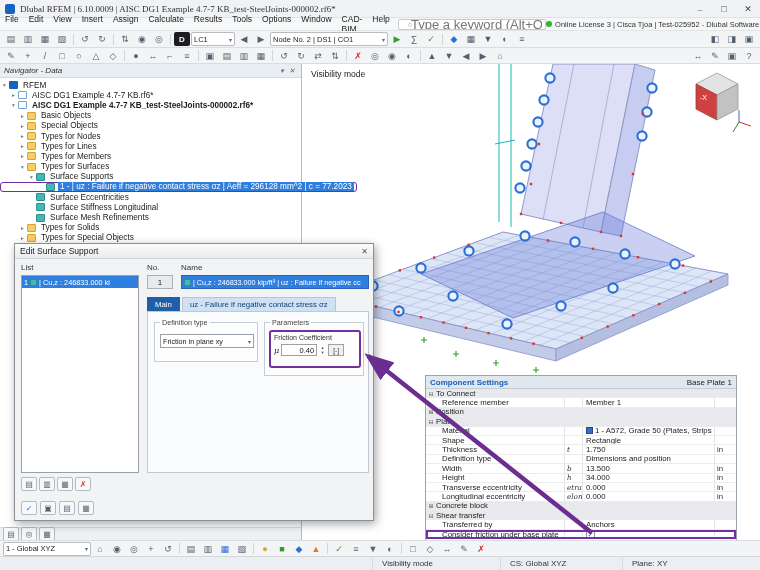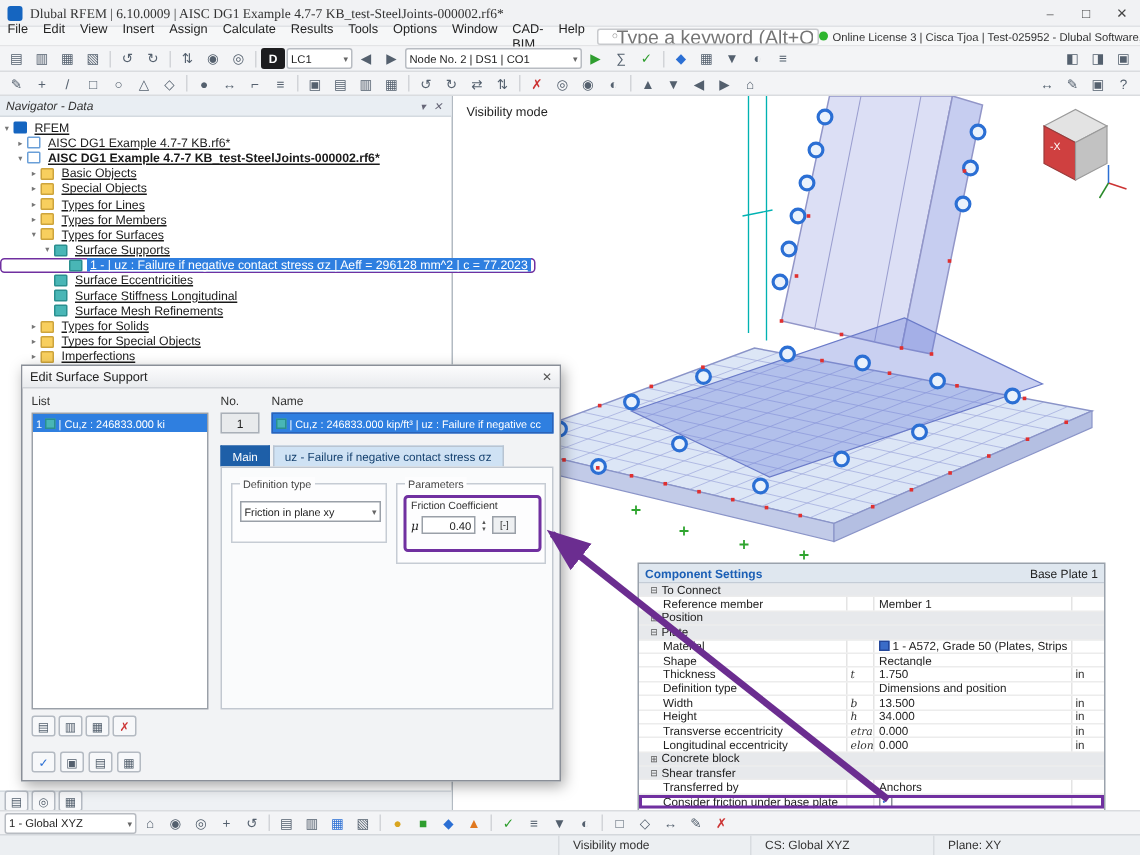--- a/index.html
+++ b/index.html
@@ -41,21 +41,21 @@
 .nav-header .sp{flex:1;}
 .nav-hbtn{font-size:7px;color:#667;width:10px;text-align:center;}
 .nav-tree{flex:1;overflow:visible;padding-top:2px;white-space:nowrap;}
 .tree-row{height:10.2px;display:flex;align-items:center;font-size:8.2px;color:#1a1a1a;position:relative;}
 .tw{width:9px;font-size:5.5px;color:#777;text-align:center;flex:0 0 auto;}
 .ti{width:9px;height:8px;flex:0 0 auto;margin-right:3px;border-radius:1px;}
 .ti.app{background:#1565c0;}
 .ti.file{background:#fff;border:1px solid #6a9fd8;}
 .ti.folder{background:#f8cf5e;border:1px solid #cda43c;}
 .ti.support,.ti.support-item{background:#49b6b6;border:1px solid #2a8f8f;}
-.tl{padding:0 2px;text-decoration:underline;}
+.tl{padding:0 2px;}
 .tl.bold{font-weight:bold;}
 .tree-row.sel{z-index:6;}
 .tree-row.sel .tl{background:#2f7fe0;color:#fff;}
 .tree-row.outlined{border:1.5px solid #7030a0;border-radius:3px;width:fit-content;padding-right:2px;background:#fff;}
 .nav-tabs{height:13px;border-top:1px solid #d4dae0;display:flex;align-items:center;gap:2px;padding:0 3px;background:#eef1f4;flex:0 0 auto;}
 
 
 .viewport{position:absolute;left:303px;top:64px;width:457px;height:476px;background:#fff;overflow:hidden;}
 .vp-label{position:absolute;left:8px;top:5px;font-size:8.5px;color:#222;z-index:3;}
 
@@ -92,21 +92,21 @@
 .dlg-bottom{position:absolute;left:6px;top:257px;display:flex;gap:3px;}
 .sm-btn{width:16px;height:14px;border:1px solid #b4bac2;background:#f7f8fa;display:flex;align-items:center;justify-content:center;font-size:8px;color:#54606e;border-radius:2px;}
 .sm-btn.red{color:#cc3333;}
 .sm-btn.blue{color:#2b6fd4;}
 
 
 .cs-panel{position:absolute;left:425px;top:375px;width:312px;height:194px;background:#fff;border:1px solid #9aa2ac;z-index:20;font-size:7.8px;display:flex;flex-direction:column;overflow:hidden;}
 .cs-header{height:13px;background:#dfe7ef;border-bottom:1px solid #c4ccd6;display:flex;align-items:center;padding:0 4px;flex:0 0 auto;}
 .cs-title{color:#1b5fb5;font-weight:bold;font-size:8px;}
 .cs-sub{margin-left:auto;color:#222;font-size:8px;padding-left:30px;}
-.cs-row{height:9.4px;display:flex;align-items:center;border-bottom:1px solid #ececec;position:relative;justify-content:center;}
+.cs-row{height:9.4px;display:flex;align-items:center;border-bottom:1px solid #ececec;position:relative;}
 .cs-section{background:#e7e9ec;}
 .cs-gutter{width:10px;text-align:center;font-size:6px;color:#555;flex:0 0 auto;}
 .cs-label{width:128px;flex:0 0 auto;overflow:hidden;white-space:nowrap;color:#222;}
 .cs-section .cs-label{width:290px;}
 .cs-label.ind{padding-left:6px;}
 .cs-sym{width:18px;flex:0 0 auto;font-style:italic;font-family:"DejaVu Serif",serif;font-size:7.2px;color:#333;border-left:1px solid #e4e4e4;padding-left:2px;height:100%;display:flex;align-items:center;}
 .cs-value{flex:1;display:flex;align-items:center;gap:2px;border-left:1px solid #e4e4e4;padding-left:3px;overflow:hidden;white-space:nowrap;height:100%;}
 .cs-unit{width:22px;flex:0 0 auto;border-left:1px solid #e4e4e4;padding-left:2px;color:#333;height:100%;display:flex;align-items:center;}
 .cs-swatch{width:7px;height:7px;background:#3a6cc8;border:1px solid #24479a;flex:0 0 auto;}
 .cs-check{width:9px;height:9px;border:1px solid #8a9098;background:#fff;color:#2b6fd4;font-size:7px;line-height:7px;text-align:center;}
@@ -266,20 +266,25 @@
       </div>
       <div class="tree-row" style="padding-left: 18px;">
         <span class="tw">▸</span>
         <span class="ti folder"></span>
         <span class="tl">Basic Objects</span>
       </div>
       <div class="tree-row" style="padding-left: 18px;">
         <span class="tw">▸</span>
         <span class="ti folder"></span>
         <span class="tl">Special Objects</span>
+      </div>
+      <div class="tree-row" style="padding-left: 18px;">
+        <span class="tw">▸</span>
+        <span class="ti folder"></span>
+        <span class="tl">Types for Nodes</span>
       </div>
       <div class="tree-row" style="padding-left: 18px;">
         <span class="tw">▸</span>
         <span class="ti folder"></span>
         <span class="tl">Types for Lines</span>
       </div>
       <div class="tree-row" style="padding-left: 18px;">
         <span class="tw">▸</span>
         <span class="ti folder"></span>
         <span class="tl">Types for Members</span>

